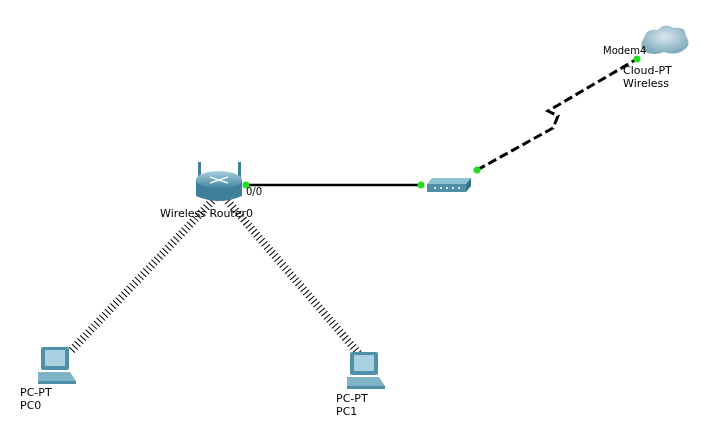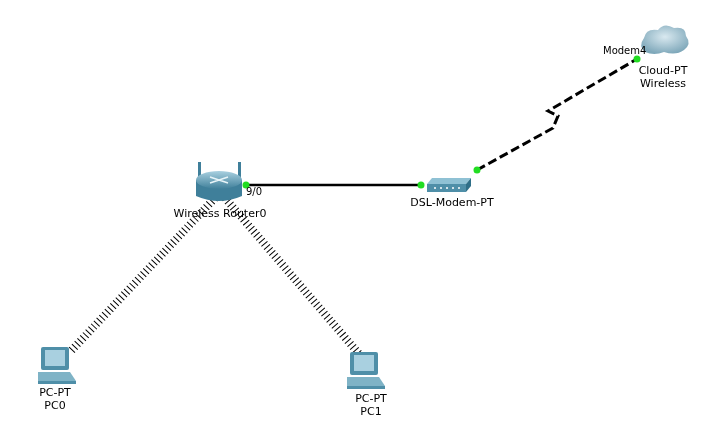--- a/index.html
+++ b/index.html
@@ -1,19 +1,19 @@
 <!DOCTYPE html>
 <html><head>
 <meta charset="utf-8">
 <style>
   html, body { margin:0; padding:0; background:#ffffff; }
   #canvas { position:relative; width:722px; height:445px; overflow:hidden; background:#fff;
     font-family:"DejaVu Sans", sans-serif; }
   svg.links { position:absolute; left:0; top:0; }
-  .lbl { position:absolute; font-size:11px; color:#000; text-align:center; line-height:13px; white-space:nowrap; }
+  .lbl { position:absolute; font-size:11px; color:#000; text-align:left; line-height:13px; white-space:nowrap; }
   .port-lbl { position:absolute; font-size:10px; color:#000; }
 </style>
 </head>
 <body>
 
 <div id="canvas">
   <svg class="links" width="722" height="445">
     <defs>
       <linearGradient id="rg" x1="0" y1="0" x2="0" y2="1">
         <stop offset="0" stop-color="#a9d0e0"></stop>
@@ -69,28 +69,27 @@
       <path d="M0 25 L32 25 L38 34 L0 34 Z" fill="#7fb3c6"></path>
       <rect x="0" y="34" width="38" height="3" fill="#4f8fa8"></rect>
     </g>
 
     <circle cx="246" cy="185" r="3.5" fill="#22dd22"></circle>
     <circle cx="421" cy="185" r="3.5" fill="#22dd22"></circle>
     <circle cx="477" cy="170" r="3.5" fill="#22dd22"></circle>
     <circle cx="637" cy="59" r="3.5" fill="#22dd22"></circle>
   </svg>
 
-  <span class="port-lbl" style="left:246px;top:186px;">9/0</span>
+  <span class="port-lbl" style="left:246px;top:186px;">0/0</span>
   <span class="port-lbl" style="left:597px;top:45px;margin-left:6px;">Modem4</span>
 
   <div class="lbl" style="left:160px;top:207px;width:120px;">
     <div>Wireless Router0</div>
   </div>
   <div class="lbl" style="left:392px;top:196px;width:120px;">
-    <div>DSL-Modem-PT</div>
   </div>
   <div class="lbl" style="left:623px;top:64px;width:80px;">
     <div>Cloud-PT</div>
     <div>Wireless</div>
   </div>
   <div class="lbl" style="left:20px;top:386px;width:70px;">
     <div>PC-PT</div>
     <div>PC0</div>
   </div>
   <div class="lbl" style="left:336px;top:392px;width:70px;">

